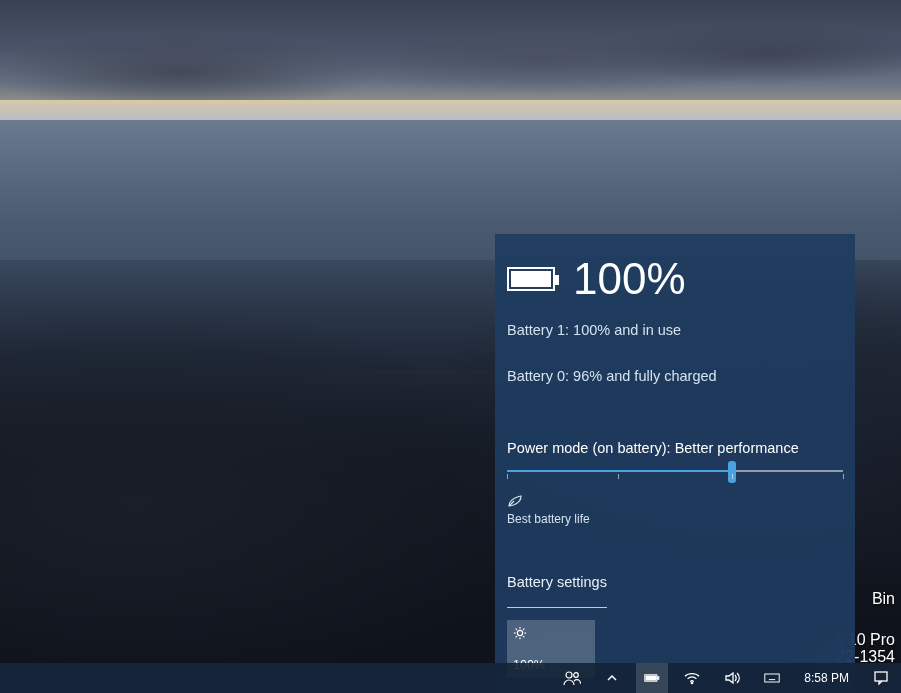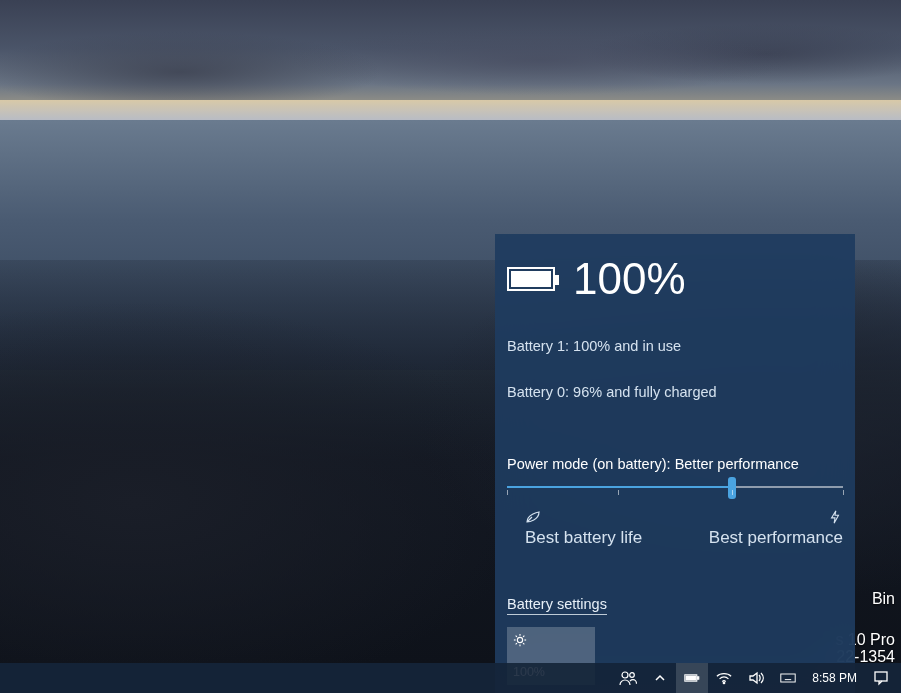--- a/index.html
+++ b/index.html
@@ -38,47 +38,47 @@
       color: #fff; padding: 12px 0 0 0;
     }
     .flyout-inner { padding: 0 12px; }
     .header-row { display:flex; align-items:center; gap:18px; margin-top:8px; }
     .big-batt {
       width:48px; height:24px; border:2px solid #fff; position:relative; display:inline-block;
     }
     .big-batt::after { content:""; position:absolute; right:-6px; top:6px; width:4px; height:10px; background:#fff; }
     .big-batt .fill { position:absolute; left:2px; top:2px; bottom:2px; right:2px; background:#fff; }
     .big-pct { font-size:44px; font-weight:300; }
-    .batt-line { color:#d5e2ef; font-size:14.5px; margin-top:34px; }
+    .batt-line { color:#d5e2ef; font-size:14.5px; margin-top:18px; }
     .batt-line + .batt-line { margin-top:30px; }
     .mode-label { color:#fff; font-size:14.5px; margin-top:56px; }
     .slider-wrap { margin-top:14px; position:relative; }
     .slider-track { height:2px; background:rgba(255,255,255,.5); position:relative; }
     .slider-fill { position:absolute; left:0; top:0; height:2px; background:#4aa3e0; }
     .slider-thumb { position:absolute; top:-9px; width:8px; height:22px; background:#4aa3e0; border-radius:3px; transform:translateX(-50%); }
     .tick { position:absolute; top:4px; width:1px; height:5px; background:rgba(255,255,255,.55); }
-    .slider-ends { display:flex; justify-content:space-between; margin-top:22px; font-size:17px; color:#d5e2ef;margin-left:18px; }
+    .slider-ends { display:flex; justify-content:space-between; margin-top:22px; font-size:12px; color:#d5e2ef; }
     .end { display:flex; flex-direction:column; align-items:flex-start; gap:4px; }
     .end.right { align-items:flex-end; }
     .leaf-icon, .bolt-icon { width:16px; height:14px; }
-    .settings-link { display:inline-block; margin-top:48px; font-size:14.5px; color:#e8f0f8; border-bottom:1px solid rgba(232,240,248,.8); padding-bottom:2px; cursor:pointer; }
+    .settings-link { display:inline-block; margin-top:48px; font-size:14.5px; color:#e8f0f8; border-bottom:1px solid rgba(232,240,248,.8); padding-bottom:17px; cursor:pointer; }
     .bright-tile {
       margin-top:12px; width:88px; height:58px; background:rgba(255,255,255,.22);
       padding:6px; display:flex; flex-direction:column; justify-content:space-between; cursor:pointer;
     }
     .bright-tile .sun { width:14px; height:14px; }
     .bright-tile .val { font-size:12.5px; color:#fff; }
 
     
     .taskbar {
       position:absolute; left:0; right:0; bottom:0; height:30px;
       background: rgba(20,35,55,.9); display:flex; align-items:center; justify-content:flex-end;
       padding-right:4px; color:#fff;
     }
-    .tray { display:flex; align-items:center; gap:0; }
+    .tray { display:flex; align-items:center; gap:8px; }
     .tray-item { width:32px; height:30px; display:flex; align-items:center; justify-content:center; cursor:pointer; }
     .tray-item.active { background: rgba(255,255,255,.15); }
     .tray-item svg { width:16px; height:16px; }
     .clock { font-size:12px; padding:0 8px; cursor:pointer; }
     .people svg { width:18px; height:18px; }
   </style>
 </head>
 <body>
 
 <div class="sky"></div>
@@ -116,26 +116,20 @@
       </div>
     </div>
 
     <div class="slider-ends">
       <div class="end">
         <svg class="leaf-icon" viewBox="0 0 16 14" fill="none" stroke="#d5e2ef" stroke-width="1.2">
           <path d="M2 12 C2 4 14 2 14 2 C14 10 4 12 2 12 Z M2 12 L7 7"></path>
         </svg>
         <span>Best battery life</span>
       </div>
-      <div class="end right">
-        <svg class="bolt-icon" viewBox="0 0 12 16" fill="none" stroke="#d5e2ef" stroke-width="1.2">
-          <path d="M7 1 L2 9 H6 L5 15 L10 6 H6 Z"></path>
-        </svg>
-        <span>Best performance</span>
-      </div>
     </div>
 
     <span class="settings-link">Battery settings</span>
 
     <div class="bright-tile">
       <svg class="sun" viewBox="0 0 16 16" fill="none" stroke="#fff" stroke-width="1.3">
         <circle cx="8" cy="8" r="3"></circle>
         <line x1="8" y1="1" x2="8" y2="3"></line>
           <line x1="8" y1="13" x2="8" y2="15"></line>
         <line x1="1" y1="8" x2="3" y2="8"></line>

